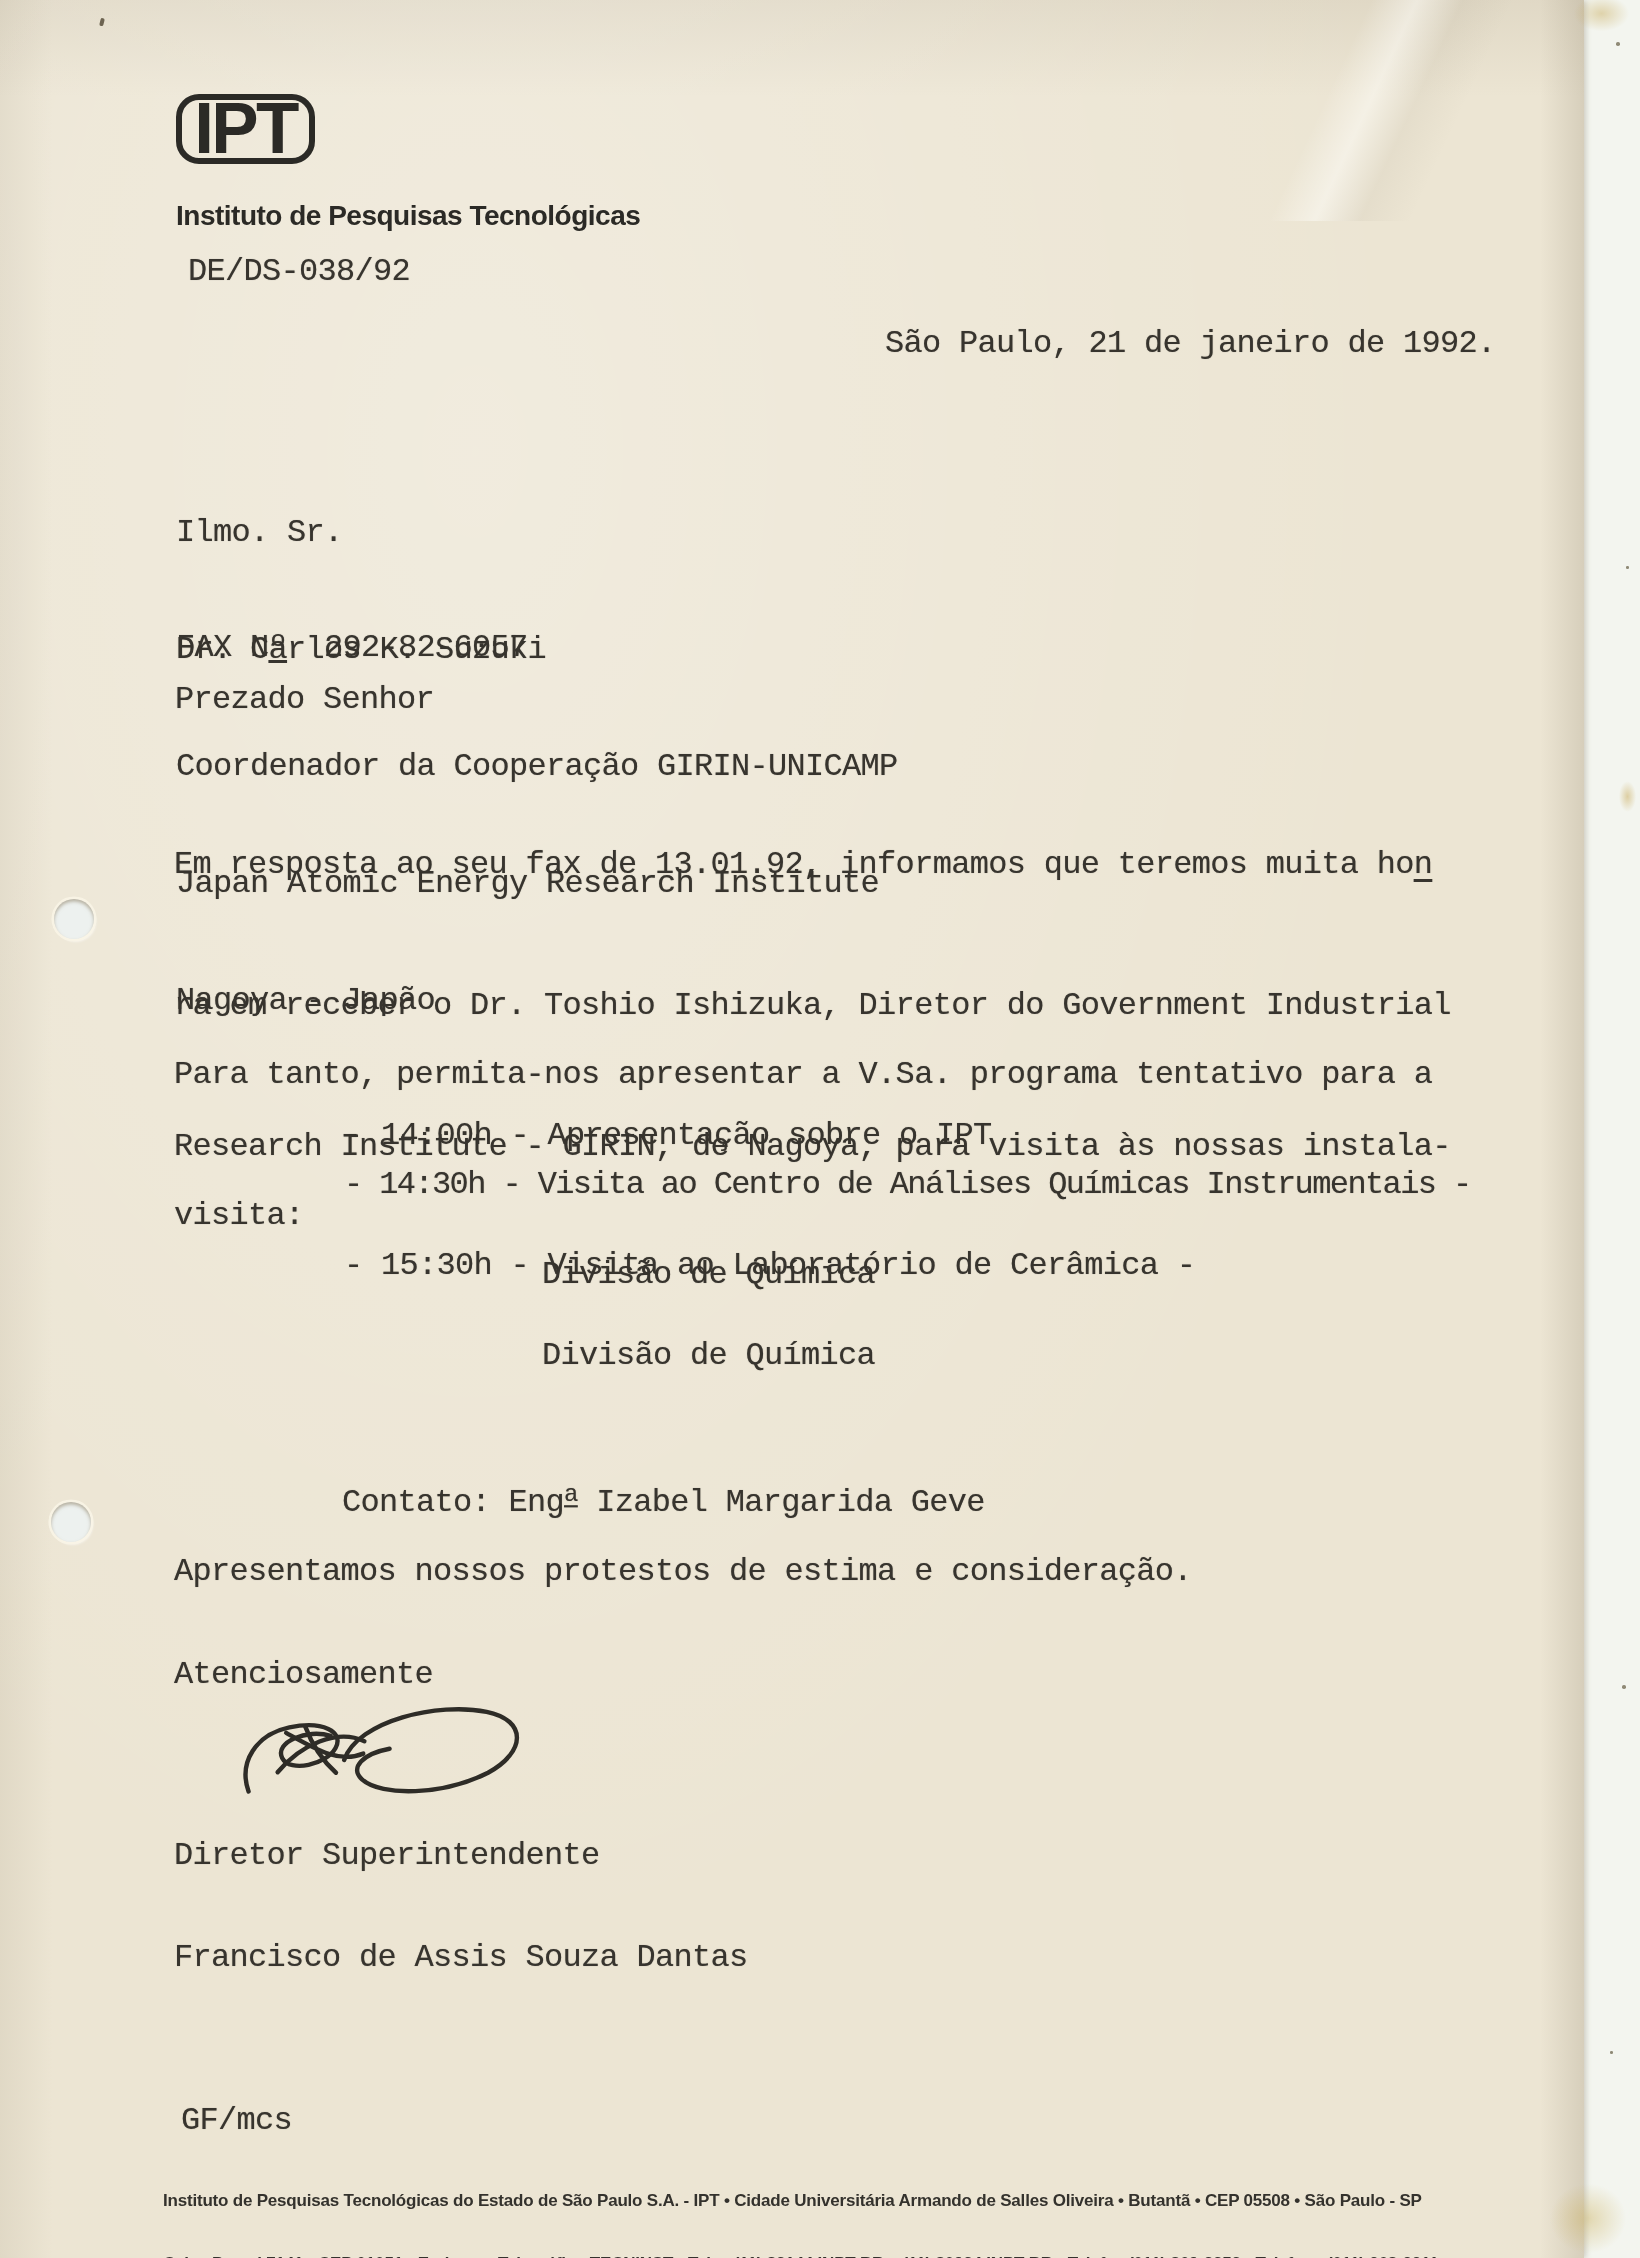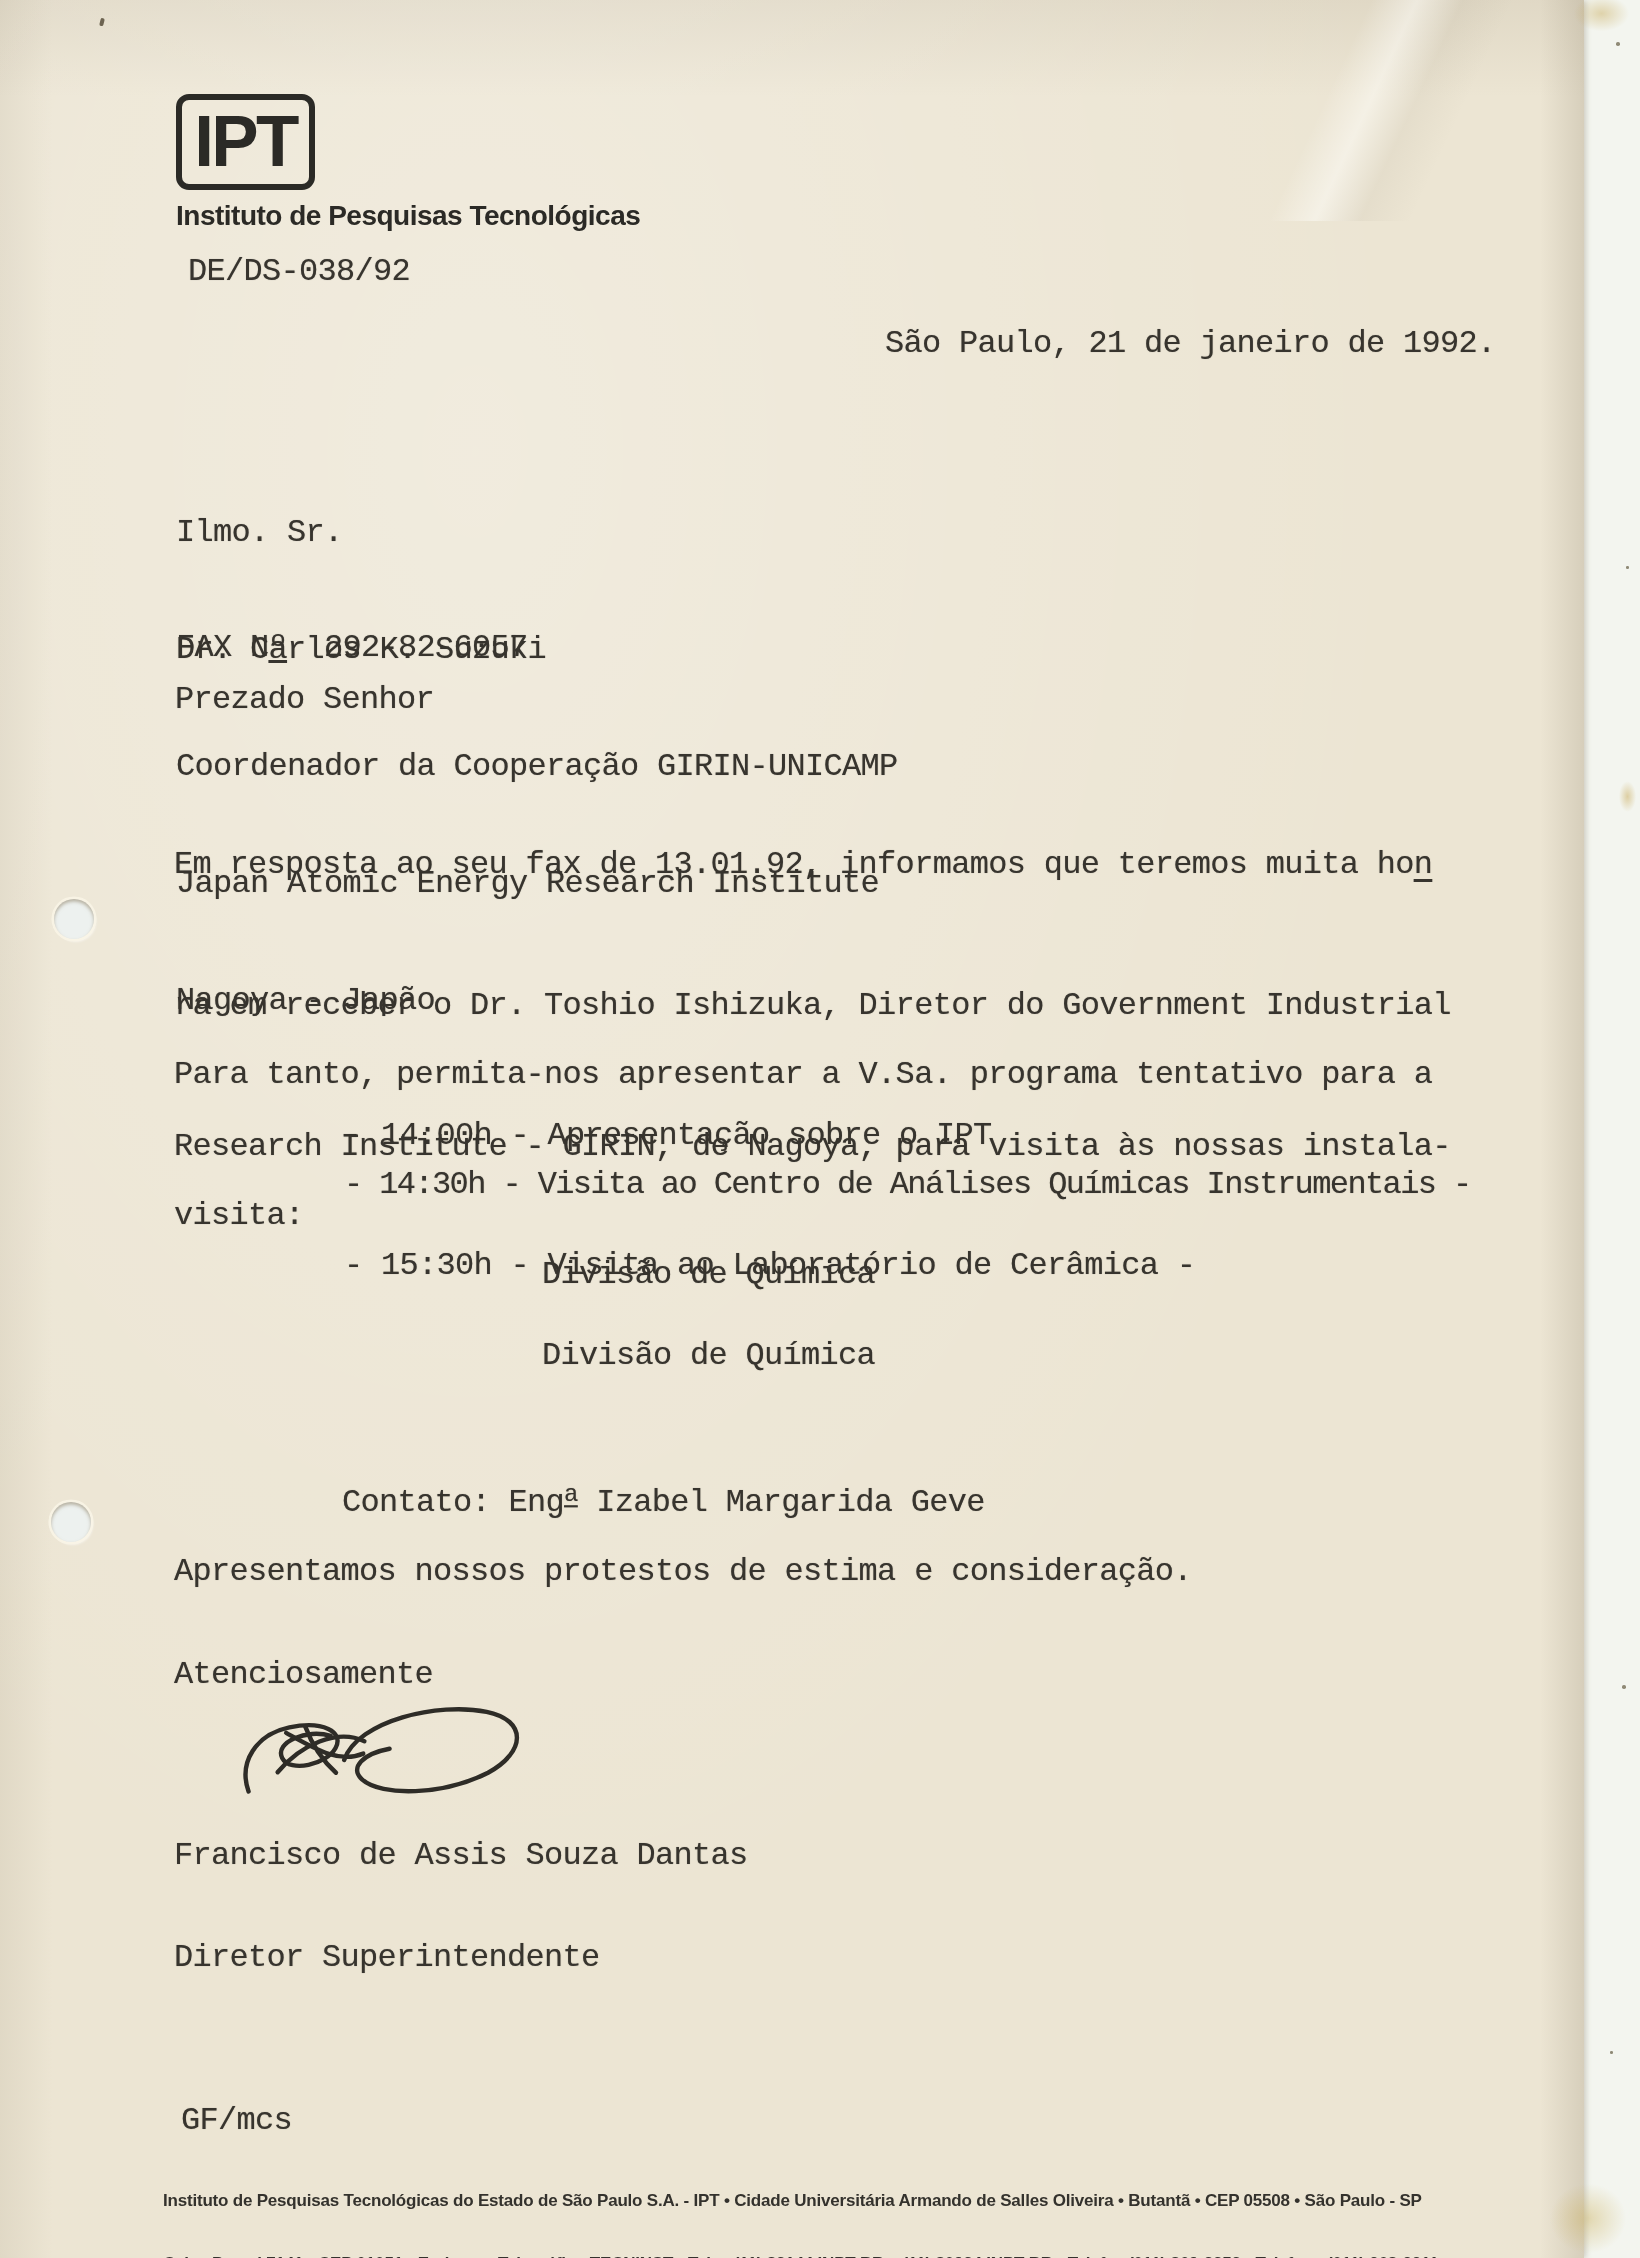--- a/index.html
+++ b/index.html
@@ -37,22 +37,22 @@
   .hole{
     position:absolute;width:40px;height:40px;border-radius:50%;
     background:#edf1ef;
     box-shadow: inset 0 2.6px 3.5px rgba(140,128,100,0.55), 0 0 0 2.6px rgba(248,244,230,0.9), 1.8px 2.6px 2.6px rgba(255,255,255,0.7);
   }
   .hole.h1{left:54px;top:899px;}
   .hole.h2{left:51px;top:1502px;}
 
   
   .logo-box{
-    position:absolute;left:176px;top:94px;width:139px;height:96px;
-    border:6.2px solid #2b2a26;border-radius:13px;box-sizing:border-box;
+    position:absolute;left:176px;top:94px;width:139px;height:70px;
+    border:6.2px solid #2b2a26;border-radius:23px;box-sizing:border-box;
     display:flex;align-items:center;justify-content:center;
     color:#2b2a26;
   }
   .logo-box .logo-text{
     font-weight:bold;font-size:71px;letter-spacing:-2.6px;line-height:1;
     transform:scaleY(1.02) translateY(-1.8px);
   }
   .org-name{
     position:absolute;left:176px;top:200px;
     font-weight:bold;font-size:28px;letter-spacing:-0.5px;color:#2b2a26;
@@ -158,22 +158,22 @@
   <div class="tw lh40" style="left:174px;top:1554px;">Apresentamos nossos protestos de estima e consideração.</div>
   <div class="tw lh40" style="left:174px;top:1657px;">Atenciosamente</div>
 
   <svg class="signature" viewBox="0 0 350 120">
     <path d="M18,92 C8,58 30,28 68,22 C106,16 130,30 119,48 C108,66 66,74 58,56 C50,38 88,24 114,34"></path>
     <path d="M52,72 C80,42 122,26 152,42 M64,28 C96,48 122,66 150,56 M86,22 C93,44 104,62 118,76"></path>
     <path d="M128,62 C146,18 238,2 292,16 C338,28 334,64 290,85 C238,108 168,106 147,85 C133,71 150,56 180,52"></path>
   </svg>
 
   <div class="tw lh38" style="left:174px;top:1771px;">
+    <div>Diretor Superintendente</div>
     <div>Francisco de Assis Souza Dantas</div>
-    <div>Diretor Superintendente</div>
   </div>
 
   <div class="tw lh40 initials">GF/mcs</div>
 
   <div class="footer">
     <div>Instituto de Pesquisas Tecnológicas do Estado de São Paulo S.A. - IPT • Cidade Universitária Armando de Salles Oliveira • Butantã • CEP 05508 • São Paulo - SP</div>
     <div>Caixa Postal 7141 • CEP 01051 • Endereço Telegráfico TECNINST • Telex (11) 83144 INPT BR e (11) 80934 INPT BR • Telefax (011) 869-3353 • Telefone (011) 268-2211</div>
   </div>
 
   <div class="hole h1"></div>

